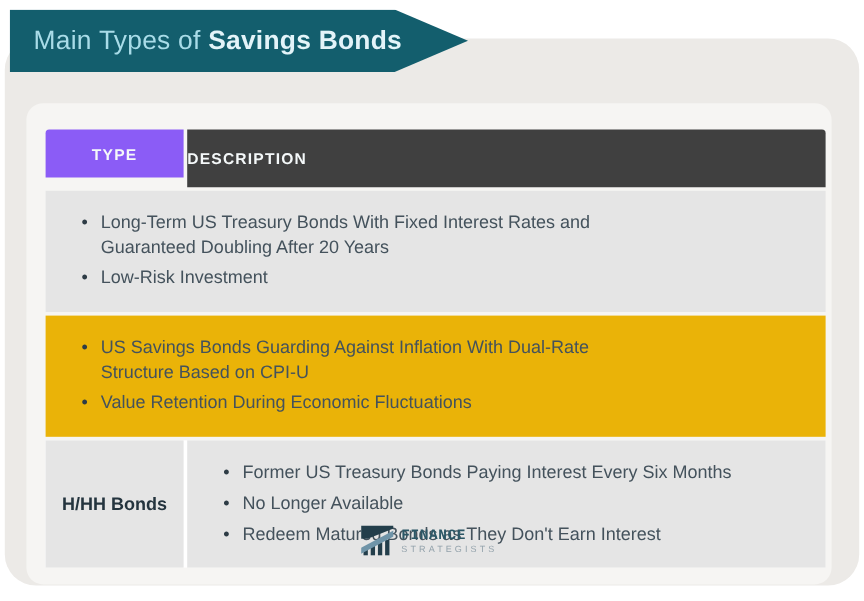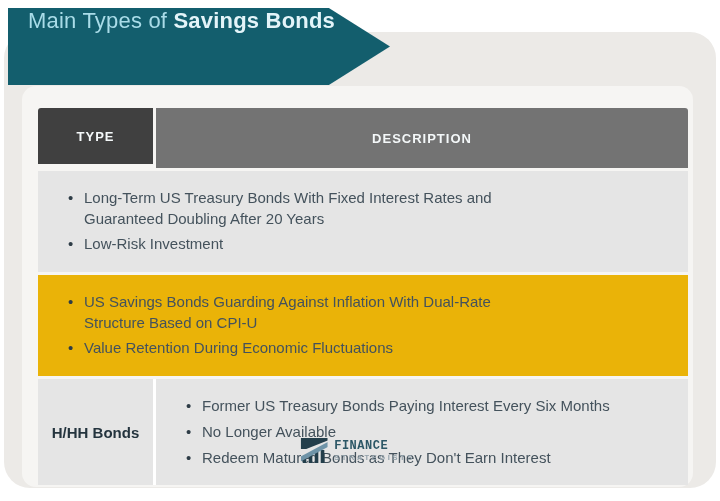--- a/index.html
+++ b/index.html
@@ -17,25 +17,25 @@
     left: 4px; top: 32px;
     width: 712px; height: 456px;
     background: #eceae7;
     border-radius: 26px;
   }
 
   
   .banner {
     position: absolute;
     left: 8px; top: 8px;
-    width: 382px; height: 77px;
+    width: 382px; height: 52px;
     background: #135e6d;
     clip-path: polygon(0 0, 84% 0, 100% 50%, 84% 100%, 0 100%);
     display: flex;
-    align-items: flex-start;
+    align-items: center;
     padding-left: 20px;
   }
   .banner-title {
     font-size: 22px;
     color: #a9dce8;
     letter-spacing: 0.2px;
     white-space: nowrap;
   }
   .banner-title b { color: #e3f4f9; font-weight: bold; }
 
@@ -60,28 +60,28 @@
     flex: 0 0 115px;
     margin-right: 3px;
     display: flex;
     align-items: center;
     justify-content: center;
     text-align: center;
   }
   .t-desc { flex: 1; display: flex; align-items: center; }
 
   .t-head .t-type {
+    background: #8b5cf6;
+    height: 40px;
+    border-radius: 3px 0 0 0;
+  }
+  .t-head .t-desc {
     background: #404040;
-    height: 56px;
-    border-radius: 3px 0 0 0;
-  }
-  .t-head .t-desc {
-    background: #737373;
-    height: 60px;
-    justify-content: center;
+    height: 48px;
+    justify-content: flex-start;
     border-radius: 0 3px 0 0;
   }
   .head-label {
     color: #f4f8f9;
     font-weight: bold;
     font-size: 13px;
     letter-spacing: 1px;
   }
 
   .row-a { background: #ffffff; }
@@ -132,21 +132,21 @@
     font-size: 12px;
     letter-spacing: 0.5px;
     color: #2c5766;
     line-height: 1;
     font-family: Liberation Mono, monospace;
   }
   .logo-line2 {
     font-size: 7.5px;
     letter-spacing: 2.6px;
     color: #93a2ab;
-    font-weight: bold;
+    font-weight: normal;
     margin-top: 2px;
     line-height: 1;
   }
 </style>
 </head>
 <body>
 
 <div class="backdrop"></div>
 
 <div class="banner">

